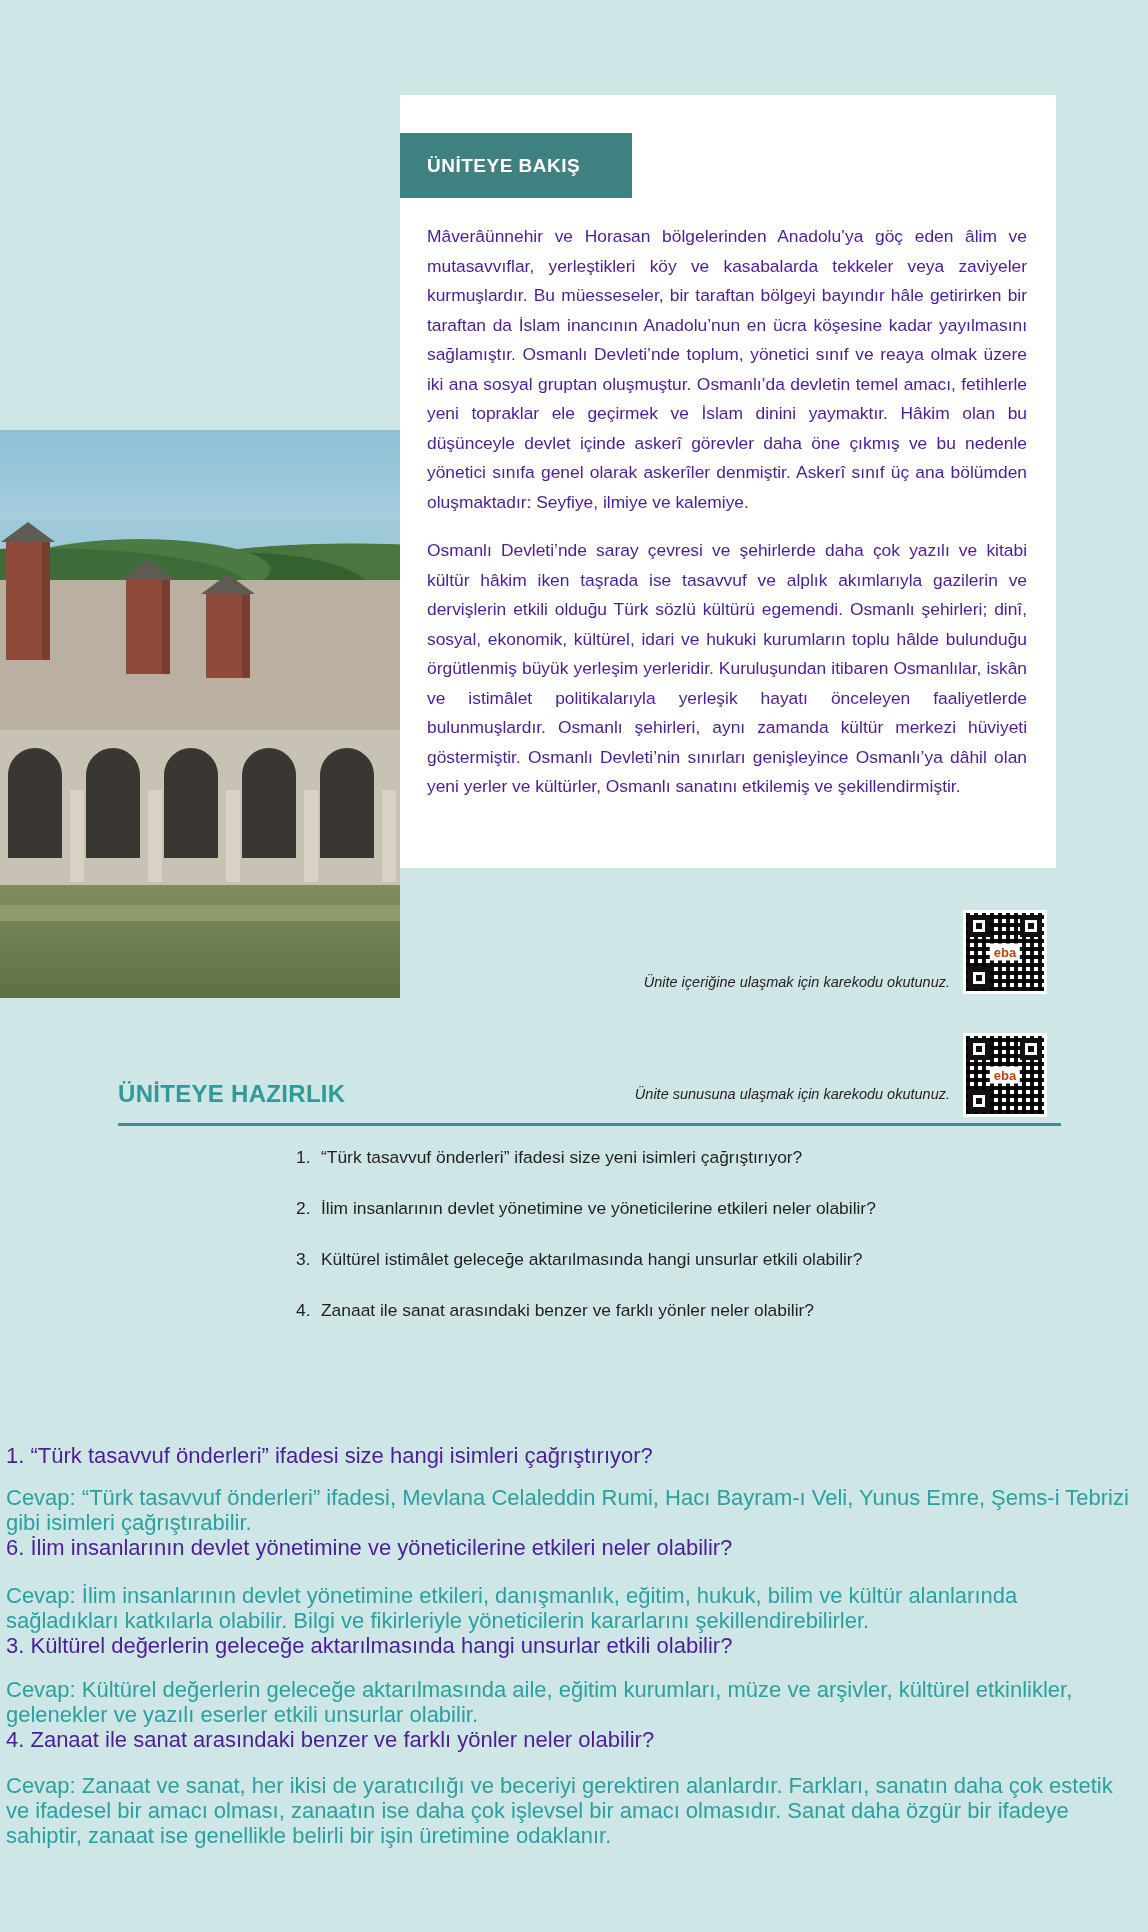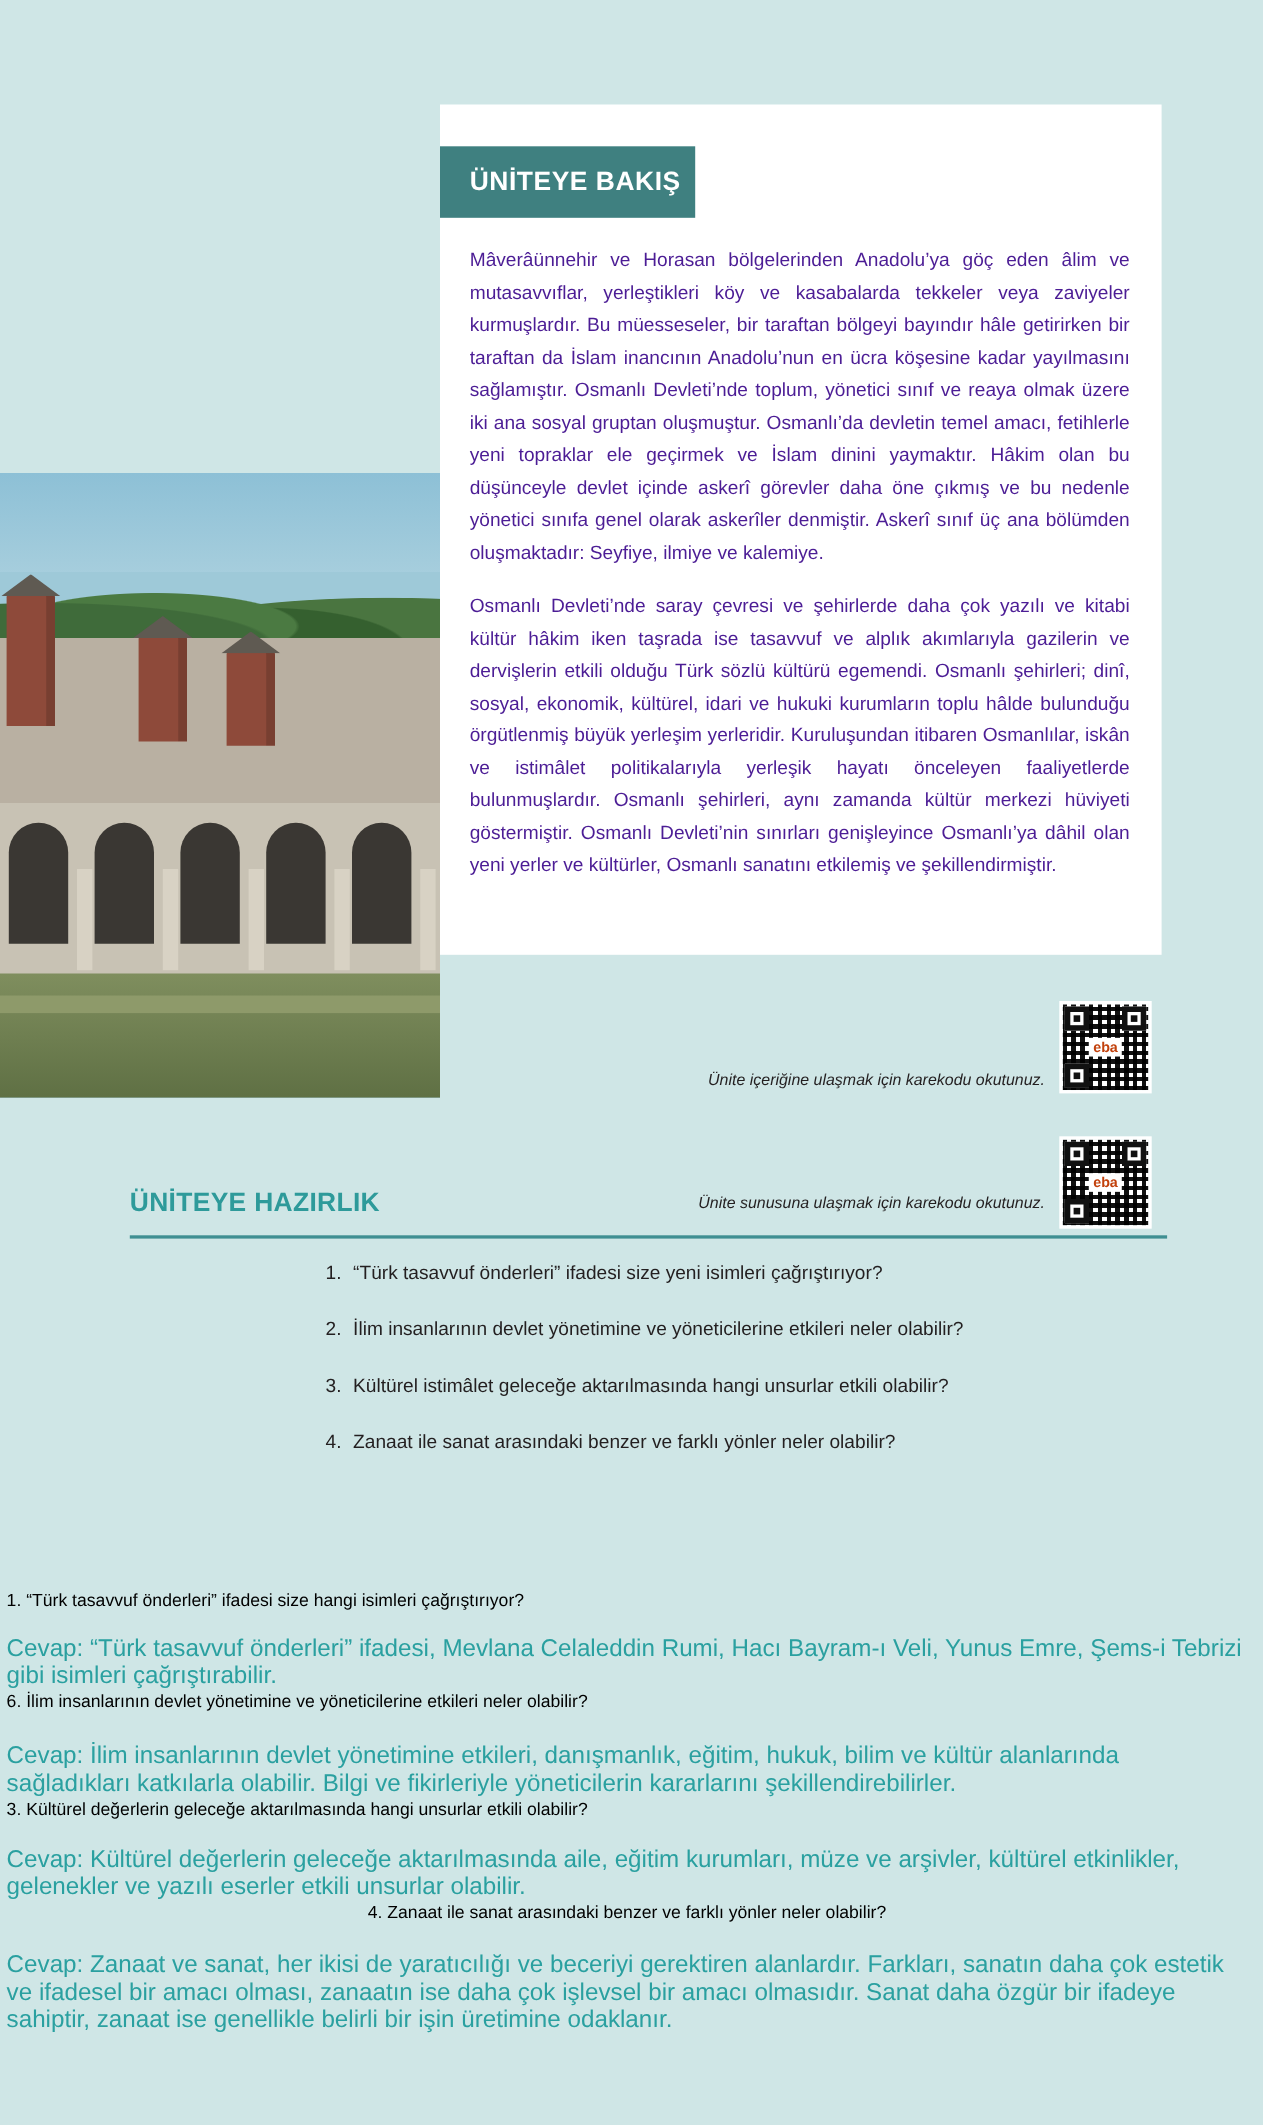--- a/index.html
+++ b/index.html
@@ -120,21 +120,21 @@
     left: 400px;
     top: 133px;
     width: 232px;
     height: 65px;
     background: #3f8080;
     display: flex;
     align-items: center;
   }
   .unite-bakis-tab span {
     color: #ffffff;
-    font-size: 24px;
+    font-size: 19px;
     font-weight: bold;
     letter-spacing: 0.5px;
     margin-left: 27px;
     font-family: "Liberation Sans", sans-serif;
   }
   .body-text {
     position: absolute;
     left: 427px;
     top: 222px;
     width: 600px;
@@ -238,41 +238,41 @@
     position: absolute;
     left: 0;
     top: 1425px;
     width: 1148px;
     height: 507px;
     background: #cfe6e6;
     font-family: "Liberation Sans", sans-serif;
   }
   .answers .qline {
     position: absolute;
-    font-size: 16px;
-    color: #000000;
+    font-size: 22px;
+    color: #4c1d95;
     line-height: 25px;
     width: 1128px;
     left: 6px;
   }
   .answers .aline {
     position: absolute;
     font-size: 22px;
     color: #2aa0a0;
     line-height: 25px;
     width: 1128px;
     left: 6px;
   }
   .a-q1 { top: 18px; }
   .a-a1 { top: 60px; }
   .a-q2 { top: 110px; }
   .a-a2 { top: 158px; }
   .a-q3 { top: 208px; }
   .a-a3 { top: 252px; }
-  .a-q4 { top: 302px; text-align: center; }
+  .a-q4 { top: 302px; }
   .a-a4 { top: 348px; }
 </style>
 </head>
 <body>
 
 <div class="page">
 
   <div class="hero-photo">
     <div class="sky"></div>
     <div class="trees"></div>

